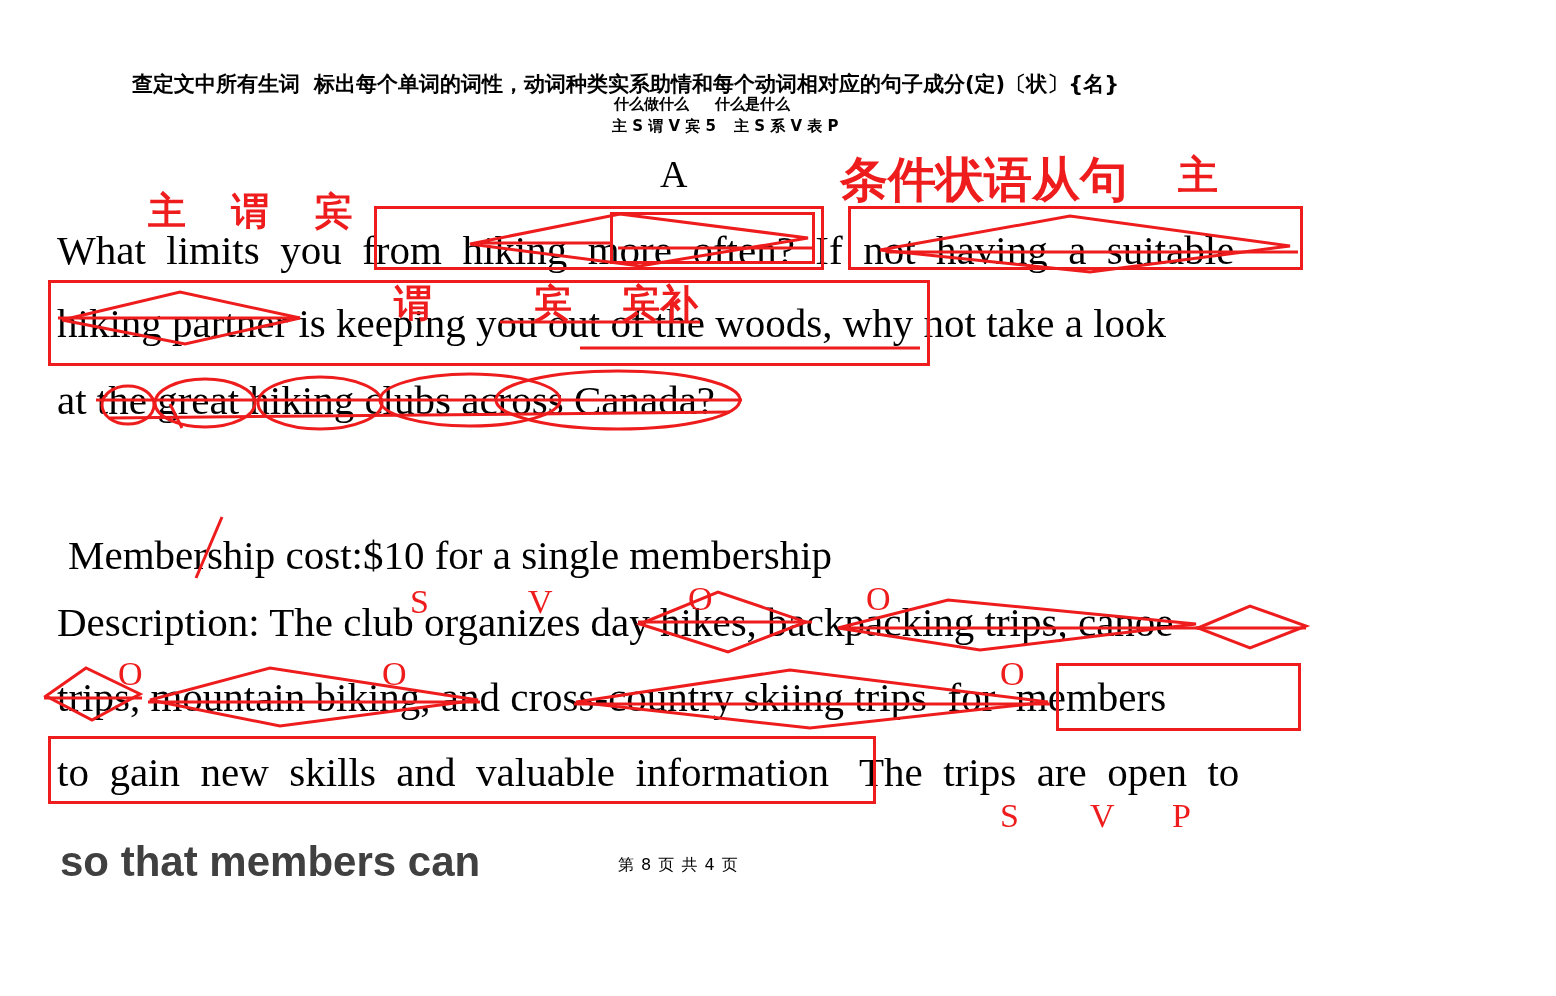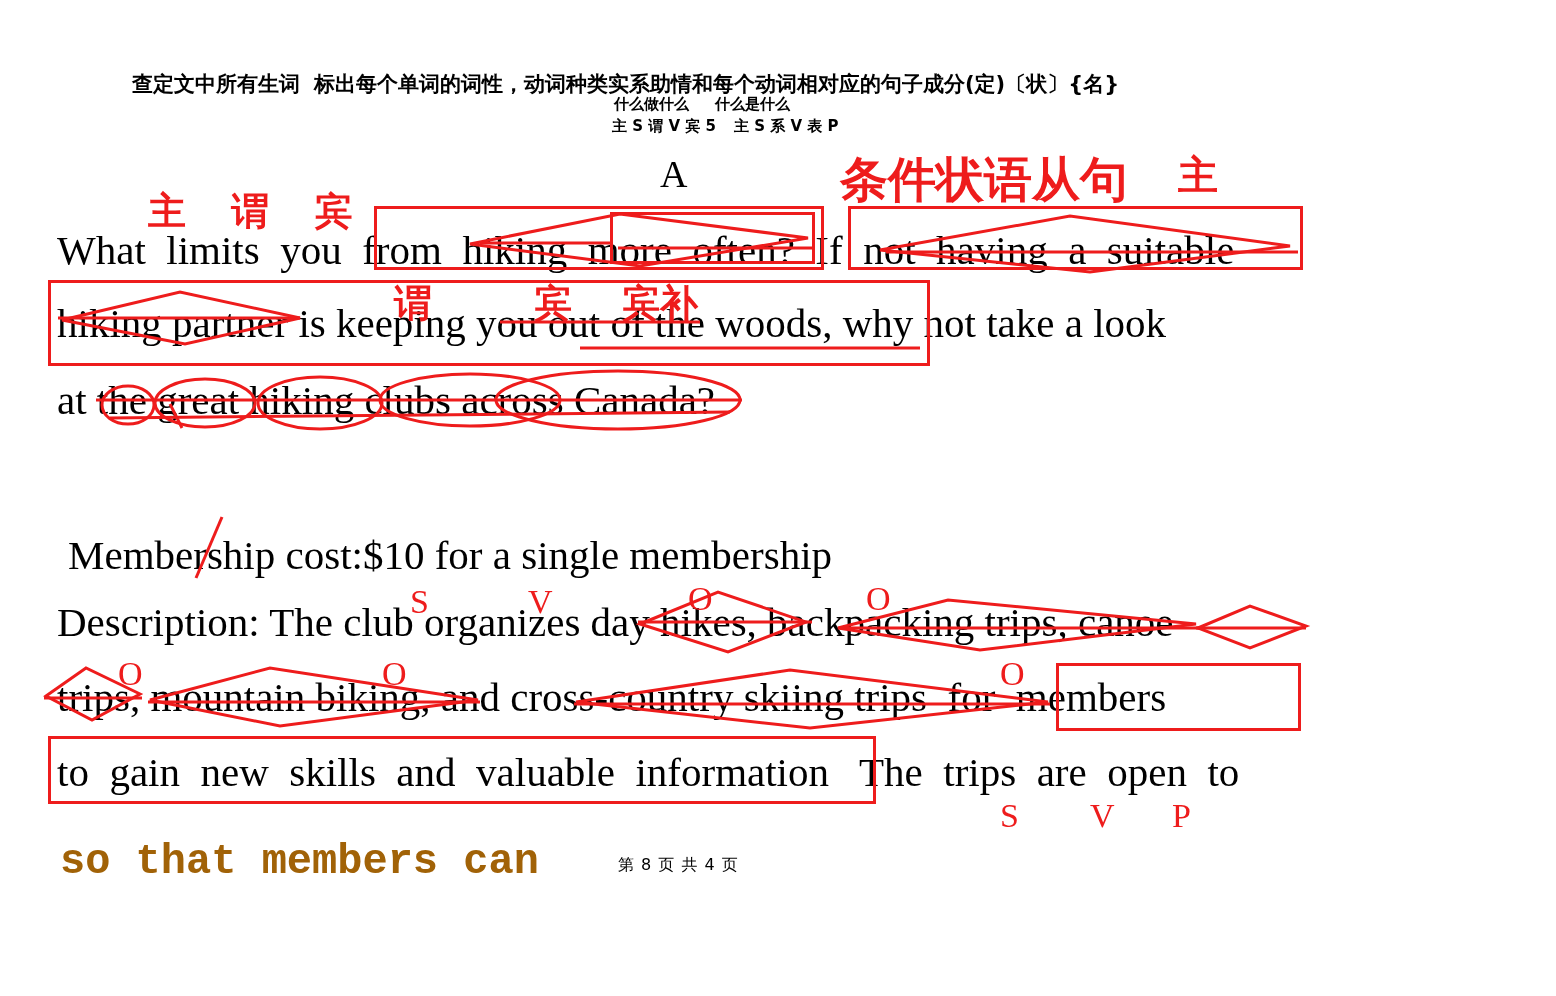--- a/index.html
+++ b/index.html
@@ -83,24 +83,24 @@
   }
   .cn-mid {
     font-size: 34px;
   }
   .lbl {
     font-size: 34px;
     font-family: "Liberation Serif", serif;
     font-weight: normal;
   }
   .handwrite {
-    font-family: Liberation Mono, monospace;
+    font-family: Liberation Sans, sans-serif;
     font-size: 42px;
     font-weight: bold;
-    color: #a16207;
+    color: #404040;
   }
   .rect {
     position: absolute;
     border: 3px solid #ee1c1c;
     box-sizing: border-box;
   }
   svg.ink {
     position: absolute;
     left: 0;
     top: 0;

